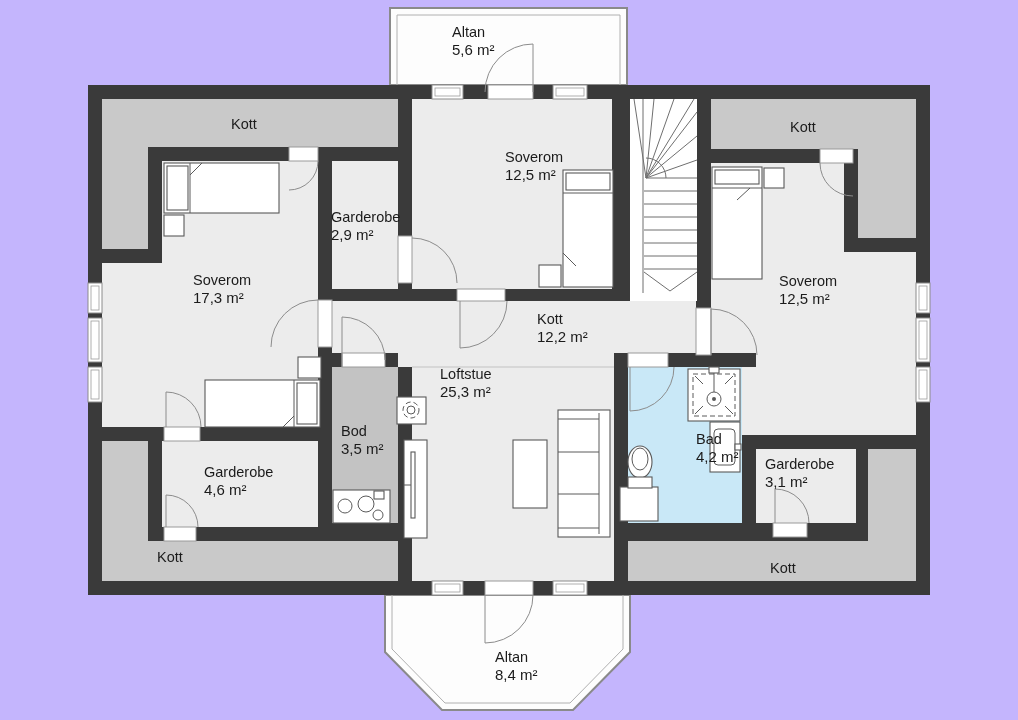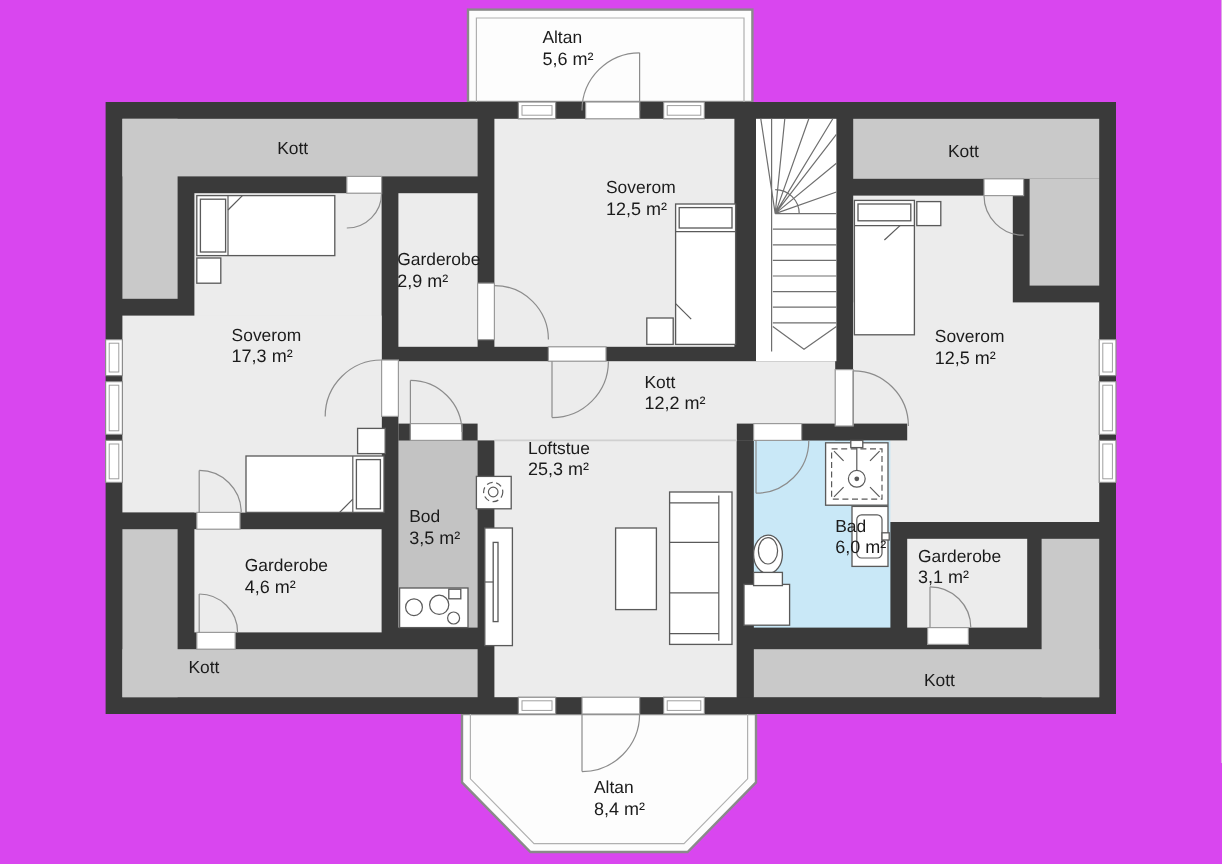--- a/index.html
+++ b/index.html
@@ -1,16 +1,16 @@
 <!DOCTYPE html>
 <html style="--c-wall: #3a3a3a; --c-floor: #ececec; --c-storage: #c9c9c9; --c-bod: #c3c3c3; --c-bath: #c9e8f7;"><head>
 <meta charset="utf-8">
 <style>
   html,body{margin:0;padding:0;background:#ffffff;}
-  #plan{position:relative;width:1018px;height:720px;background:#d946ef;overflow:hidden;
+  #plan{position:relative;width:1018px;height:720px;background:#c4b5fd;overflow:hidden;
         font-family:"Liberation Sans",sans-serif;}
   #plan svg{position:absolute;left:0;top:0;}
   .wallfill{fill:var(--c-wall,#3a3a3a);}
   .floor{fill:var(--c-floor,#ececec);}
   .storage{fill:var(--c-storage,#c9c9c9);}
   .bodfill{fill:var(--c-bod,#c3c3c3);}
   .bathfill{fill:var(--c-bath,#c9e8f7);}
   .white{fill:#ffffff;}
   .balc{fill:#fdfdfd;stroke:#8a8a8a;stroke-width:2;}
   .balci{fill:none;stroke:#b0b0b0;stroke-width:1;}
@@ -312,21 +312,21 @@
   <div class="room-label" style="left:440px;top:366px">
     <span class="nm">Loftstue</span>
       <span class="area">25,3 m²</span>
   </div>
   <div class="room-label" style="left:341px;top:423px">
     <span class="nm">Bod</span>
       <span class="area">3,5 m²</span>
   </div>
   <div class="room-label" style="left:696px;top:431px">
     <span class="nm">Bad</span>
-      <span class="area">6,0 m²</span>
+      <span class="area">4,2 m²</span>
   </div>
   <div class="room-label" style="left:204px;top:464px">
     <span class="nm">Garderobe</span>
       <span class="area">4,6 m²</span>
   </div>
   <div class="room-label" style="left:765px;top:456px">
     <span class="nm">Garderobe</span>
       <span class="area">3,1 m²</span>
   </div>
   <div class="room-label" style="left:157px;top:549px">

